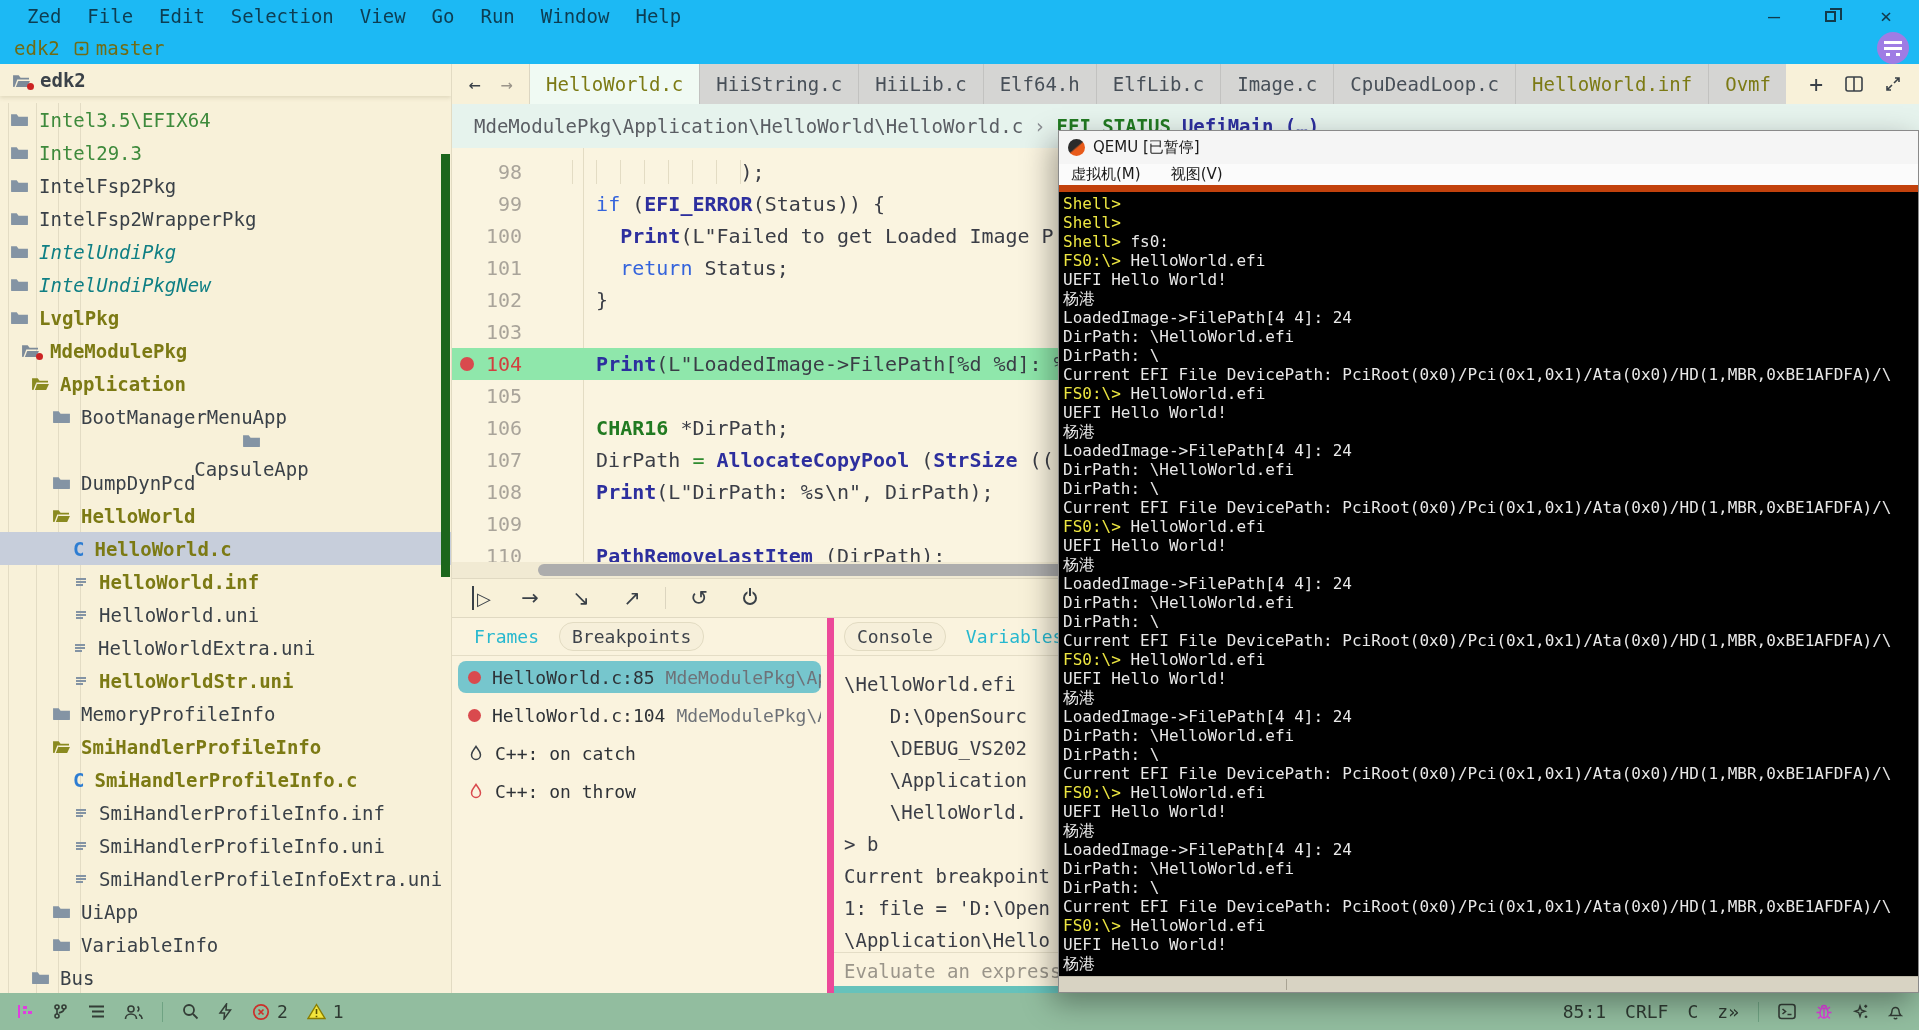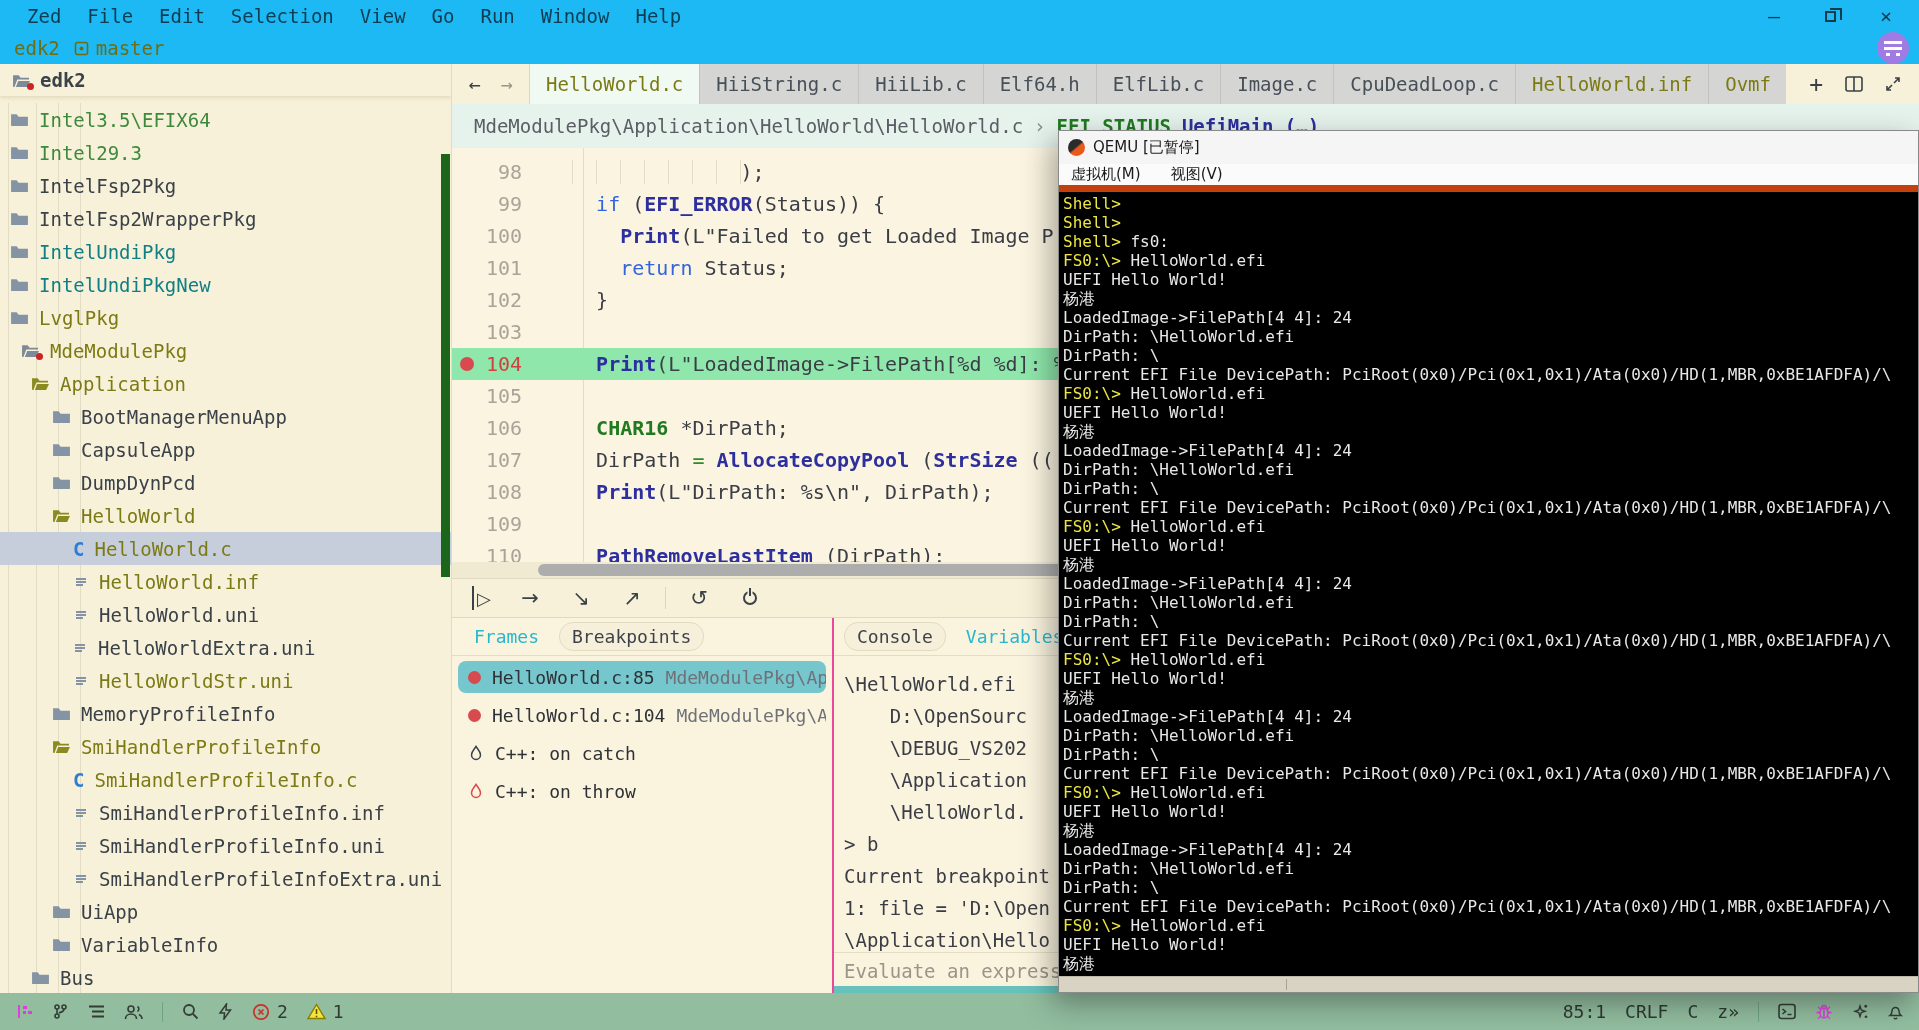--- a/index.html
+++ b/index.html
@@ -44,21 +44,21 @@
   .tree{position:absolute;top:39px;left:0;right:0;font-size:19px;
     background-image:linear-gradient(var(--guide),var(--guide)),linear-gradient(var(--guide),var(--guide)),
       linear-gradient(var(--guide),var(--guide)),linear-gradient(var(--guide),var(--guide));
     background-size:1px 100%,1px 100%,1px 100%,1px 100%;
     background-position:8px 0,36px 0,58px 0,80px 0;background-repeat:no-repeat;}
   .trow{height:33px;display:flex;align-items:center;gap:10px;white-space:nowrap;}
   .trow.sel{background:var(--seltree);}
   .ticon{display:flex;align-items:center;flex:none;position:relative;}
   .ticon .reddot{position:absolute;right:-3px;bottom:-2px;width:7px;height:7px;border-radius:50%;background:#CC2323;}
   .cicon{color:#2D7DD2;font-weight:bold;font-size:19px;}
-  .t-dark{color:#3A4148;} .t-green{color:#3E8A3C;} .t-teal{color:#0F7F84;} .t-olive{color:var(--olive);}
+  .t-dark{color:#3A4148;} .t-green{color:#3E8A3C;} .t-teal{color:#0F7F84;font-style:italic;} .t-olive{color:var(--olive);font-weight:bold;}
   .side-scroll{position:absolute;top:90px;right:1px;width:9px;height:423px;background:#1C661C;}
 
   
   .main{position:relative;flex:1;display:flex;flex-direction:column;min-width:0;}
   .tabbar{height:40px;background:var(--cream);display:flex;align-items:stretch;flex:none;}
   .navbtns{width:78px;display:flex;align-items:center;justify-content:center;gap:20px;
     border-right:1px solid #DCD6C2;font-size:20px;flex:none;}
   .navback{color:#3A4148;} .navfwd{color:#9B958A;}
   .tabs{display:flex;min-width:0;overflow:hidden;}
   .tab{display:flex;align-items:center;padding:0 16px;background:var(--inactiveTab);
@@ -98,21 +98,21 @@
   .dbtn{display:flex;align-items:center;justify-content:center;width:24px;height:24px;}
   .dbtn.cont{border-left:2px solid #3A4148;padding-left:3px;width:19px;font-size:18px;}
   .ddiv{width:1px;height:22px;background:#DCD5BF;margin:0 -6px;}
   .powerico{width:14px;height:14px;border:2px solid #3A4148;border-radius:50%;position:relative;}
   .powerico::after{content:"";position:absolute;left:50%;top:-5px;transform:translateX(-50%);
     width:2px;height:8px;background:#3A4148;box-shadow:0 0 0 1.5px var(--cream);}
 
   
   .panels{flex:1;display:flex;background:var(--panelbg);border-top:1px solid #E0D9C2;min-height:0;}
   .panel{min-width:0;display:flex;flex-direction:column;}
-  .pleft{width:382px;flex:none;border-right:2px solid #ec4899;}
+  .pleft{width:382px;flex:none;border-right:7px solid #ec4899;}
   .pright{flex:1;position:relative;}
   .phead{height:38px;display:flex;align-items:center;gap:8px;padding-left:10px;
     border-bottom:1px solid #E4DDC6;font-size:18px;flex:none;}
   .ptab{padding:3px 12px;border-radius:14px;color:var(--ptabcyan);}
   .ptab.active{background:#F6EFDA;border:1px solid #E2DBC2;color:#3E434B;}
   .bplist{padding:5px 6px 0;}
   .bprow{height:32px;margin-bottom:6px;display:flex;align-items:center;gap:11px;padding-left:10px;
     border-radius:8px;font-size:18px;white-space:nowrap;overflow:hidden;}
   .bprow.sel{background:#76C6CD;}
   .bpfile{color:#2E3237;} .bppath{color:#6E7278;}
@@ -279,21 +279,21 @@
             <span class="t-olive">Application</span>
           </div>
           <div class="trow" style="padding-left: 52px;">
             <span class="ticon">
               <svg width="19" height="15" viewBox="0 0 20 16">
                 <path d="M1 2.5h6l2 2.5h10v9a1 1 0 0 1-1 1H2a1 1 0 0 1-1-1z" fill="#8494A4"></path>
               </svg>
             </span>
             <span class="t-dark">BootManagerMenuApp</span>
           </div>
-          <div class="trow" style="padding-left: 52px;">
+          <div class="trow" style="padding-left: 52px; flex-direction: column;">
             <span class="ticon">
               <svg width="19" height="15" viewBox="0 0 20 16">
                 <path d="M1 2.5h6l2 2.5h10v9a1 1 0 0 1-1 1H2a1 1 0 0 1-1-1z" fill="#8494A4"></path>
               </svg>
             </span>
             <span class="t-dark">CapsuleApp</span>
           </div>
           <div class="trow" style="padding-left: 52px;">
             <span class="ticon">
               <svg width="19" height="15" viewBox="0 0 20 16">

